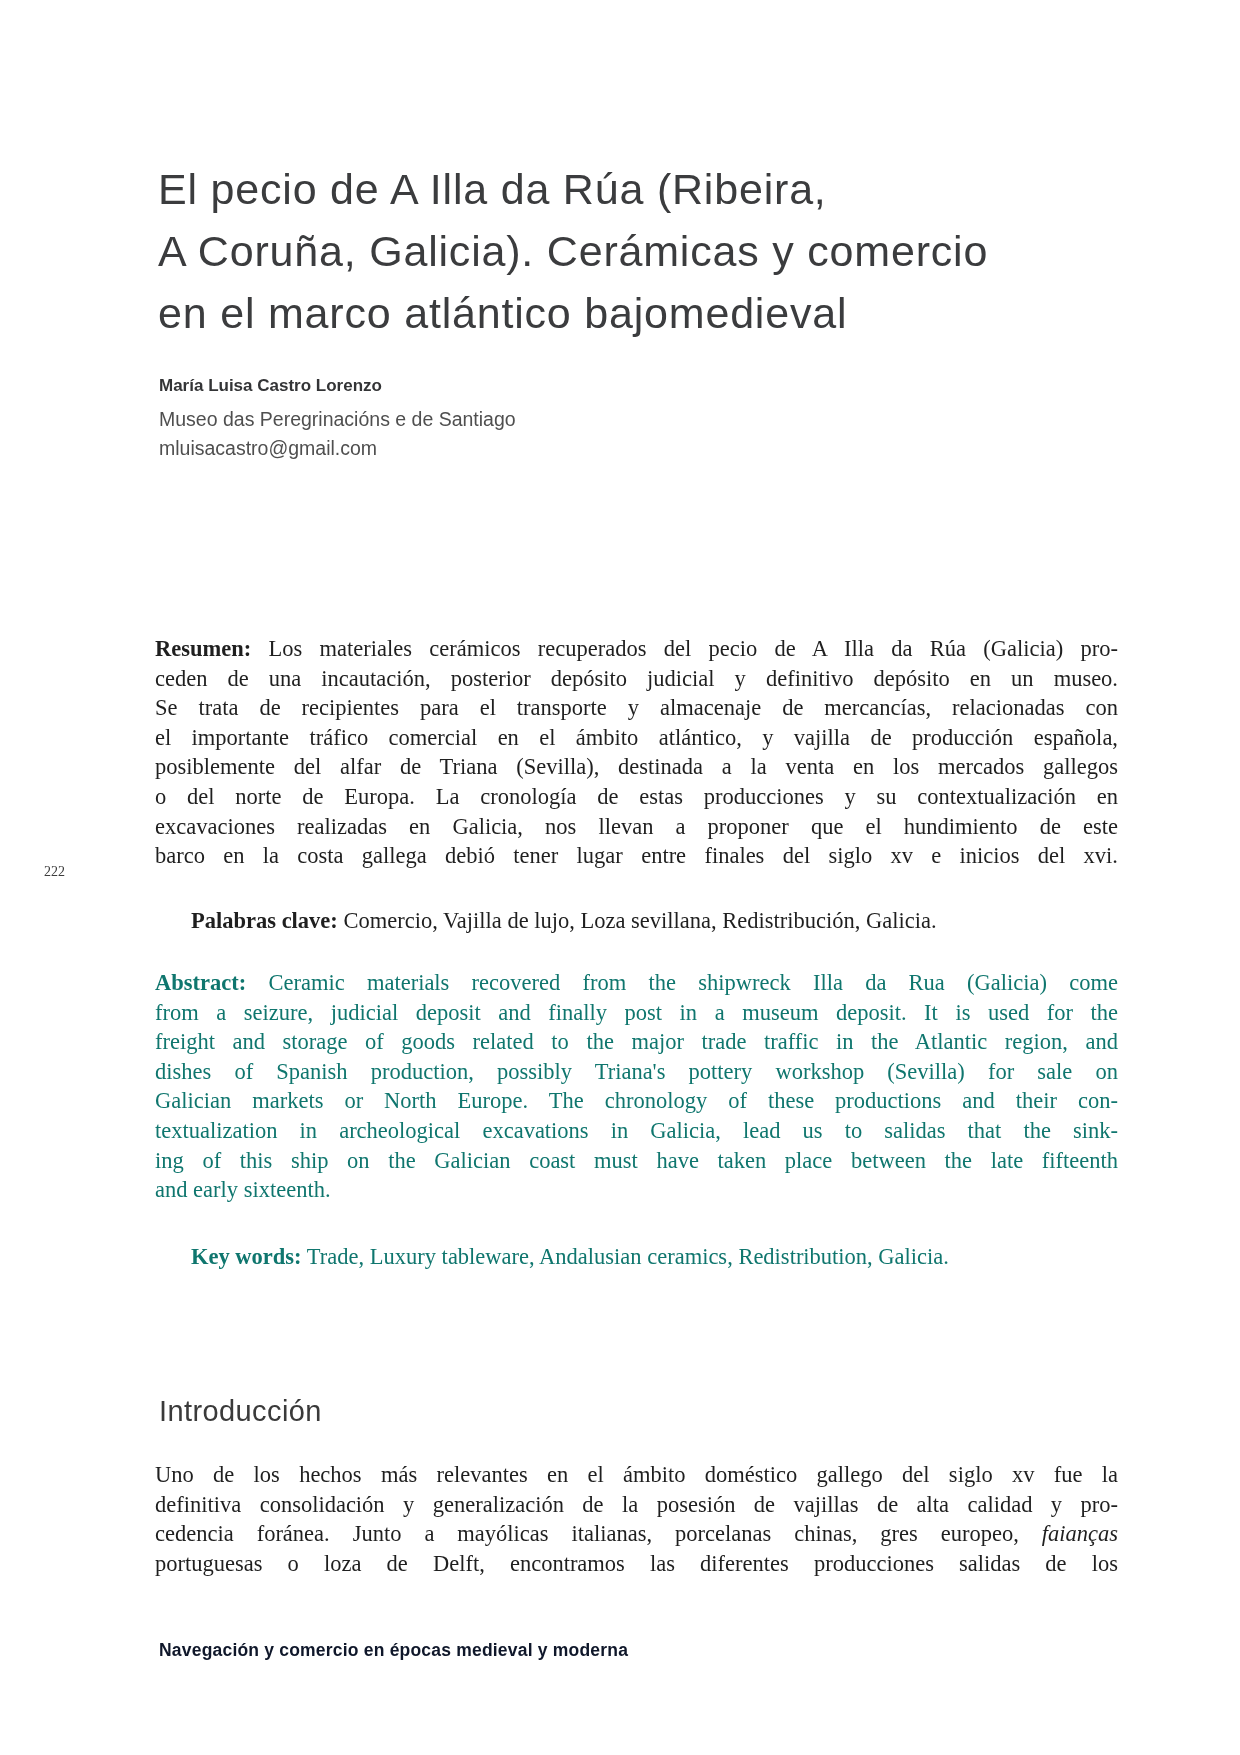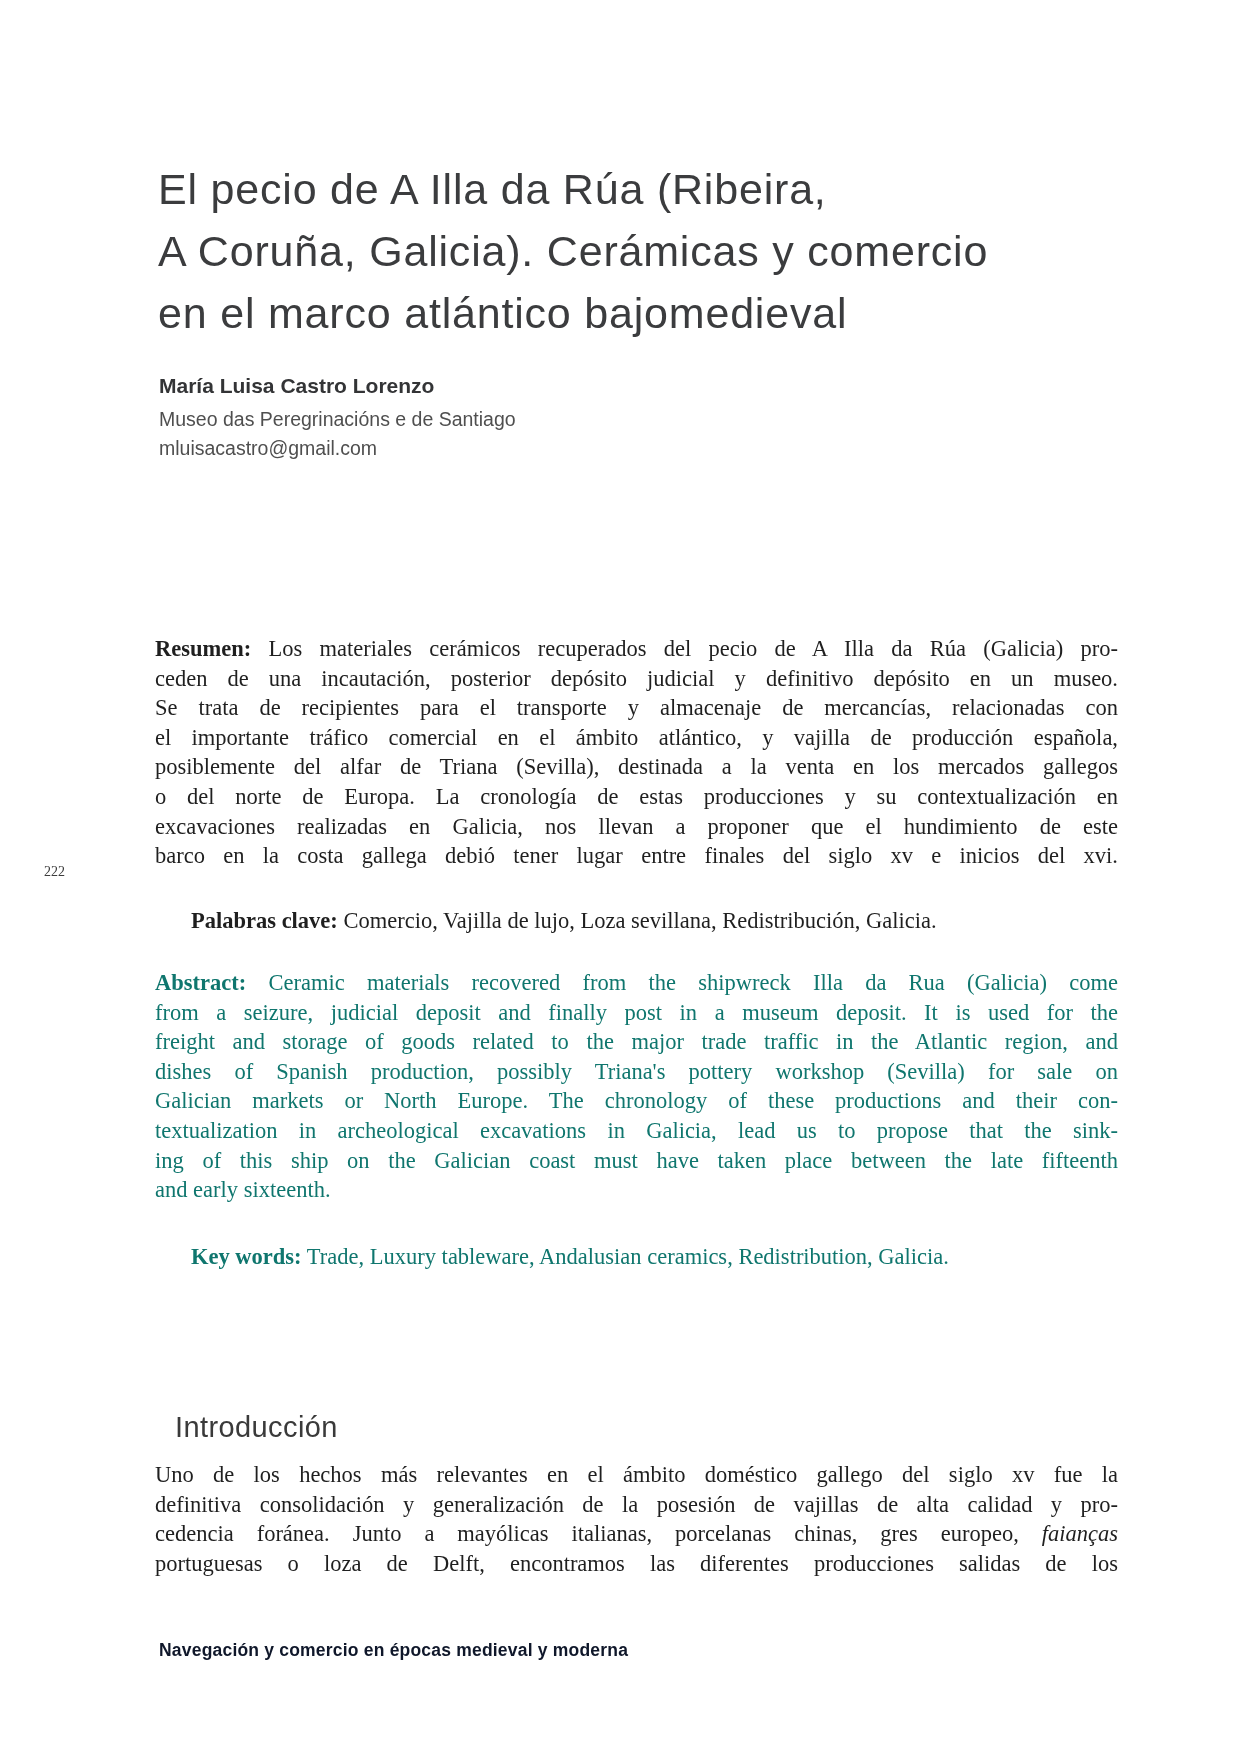--- a/index.html
+++ b/index.html
@@ -26,21 +26,21 @@
     color: #3b3c3e;
   }
   .title .tline { display: block; }
   .author-block {
     position: absolute;
     left: 159px;
     top: 372px;
     font-family: "Liberation Sans", "DejaVu Sans", sans-serif;
   }
   .author {
-    font-size: 21px;
+    font-size: 17px;
     font-weight: bold;
     color: #333436;
     line-height: 28px;
     margin-bottom: 5px;
   }
   .affiliation, .email {
     font-size: 19.5px;
     font-weight: 400;
     color: #4f4f4f;
     line-height: 29px;
@@ -63,21 +63,21 @@
   }
   .jline.noj { text-align-last: left; }
   .lead { font-weight: bold; }
   .gray { color: #0f766e; }
   .kwline { text-align: left; margin-left: 36px; }
   
   .intro-heading {
     position: absolute;
     left: 159px;
     top: 1392px;
-    margin: 16px;
+    margin: 0;
     font-family: "Liberation Sans", "DejaVu Sans", sans-serif;
     font-weight: 300;
     font-size: 29px;
     letter-spacing: 0.4px;
     color: #3a3a3a;
     line-height: 38px;
   }
   .footer {
     position: absolute;
     left: 159px;
@@ -131,21 +131,21 @@
   <div class="col serifpara" style="top:906px">
     <div class="kwline"><span class="lead">Palabras clave:</span><span> Comercio, Vajilla de lujo, Loza sevillana, Redistribución, Galicia.</span></div>
   </div>
 
   <div class="col serifpara gray" style="top:968px">
     <div class="jline"><span class="lead">Abstract:</span><span> Ceramic materials recovered from the shipwreck Illa da Rua (Galicia) come</span></div>
     <div class="jline">from a seizure, judicial deposit and finally post in a museum deposit. It is used for the</div>
     <div class="jline">freight and storage of goods related to the major trade traffic in the Atlantic region, and</div>
     <div class="jline">dishes of Spanish production, possibly Triana's pottery workshop (Sevilla) for sale on</div>
     <div class="jline">Galician markets or North Europe. The chronology of these productions and their con-</div>
-    <div class="jline">textualization in archeological excavations in Galicia, lead us to propose that the sink-</div>
+    <div class="jline">textualization in archeological excavations in Galicia, lead us to salidas that the sink-</div>
     <div class="jline">ing of this ship on the Galician coast must have taken place between the late fifteenth</div>
     <div class="jline noj">and early sixteenth.</div>
   </div>
 
   <div class="col serifpara gray" style="top:1242px">
     <div class="kwline"><span class="lead">Key words:</span><span> Trade, Luxury tableware, Andalusian ceramics, Redistribution, Galicia.</span></div>
   </div>
 
   <h2 class="intro-heading">Introducción</h2>
 

